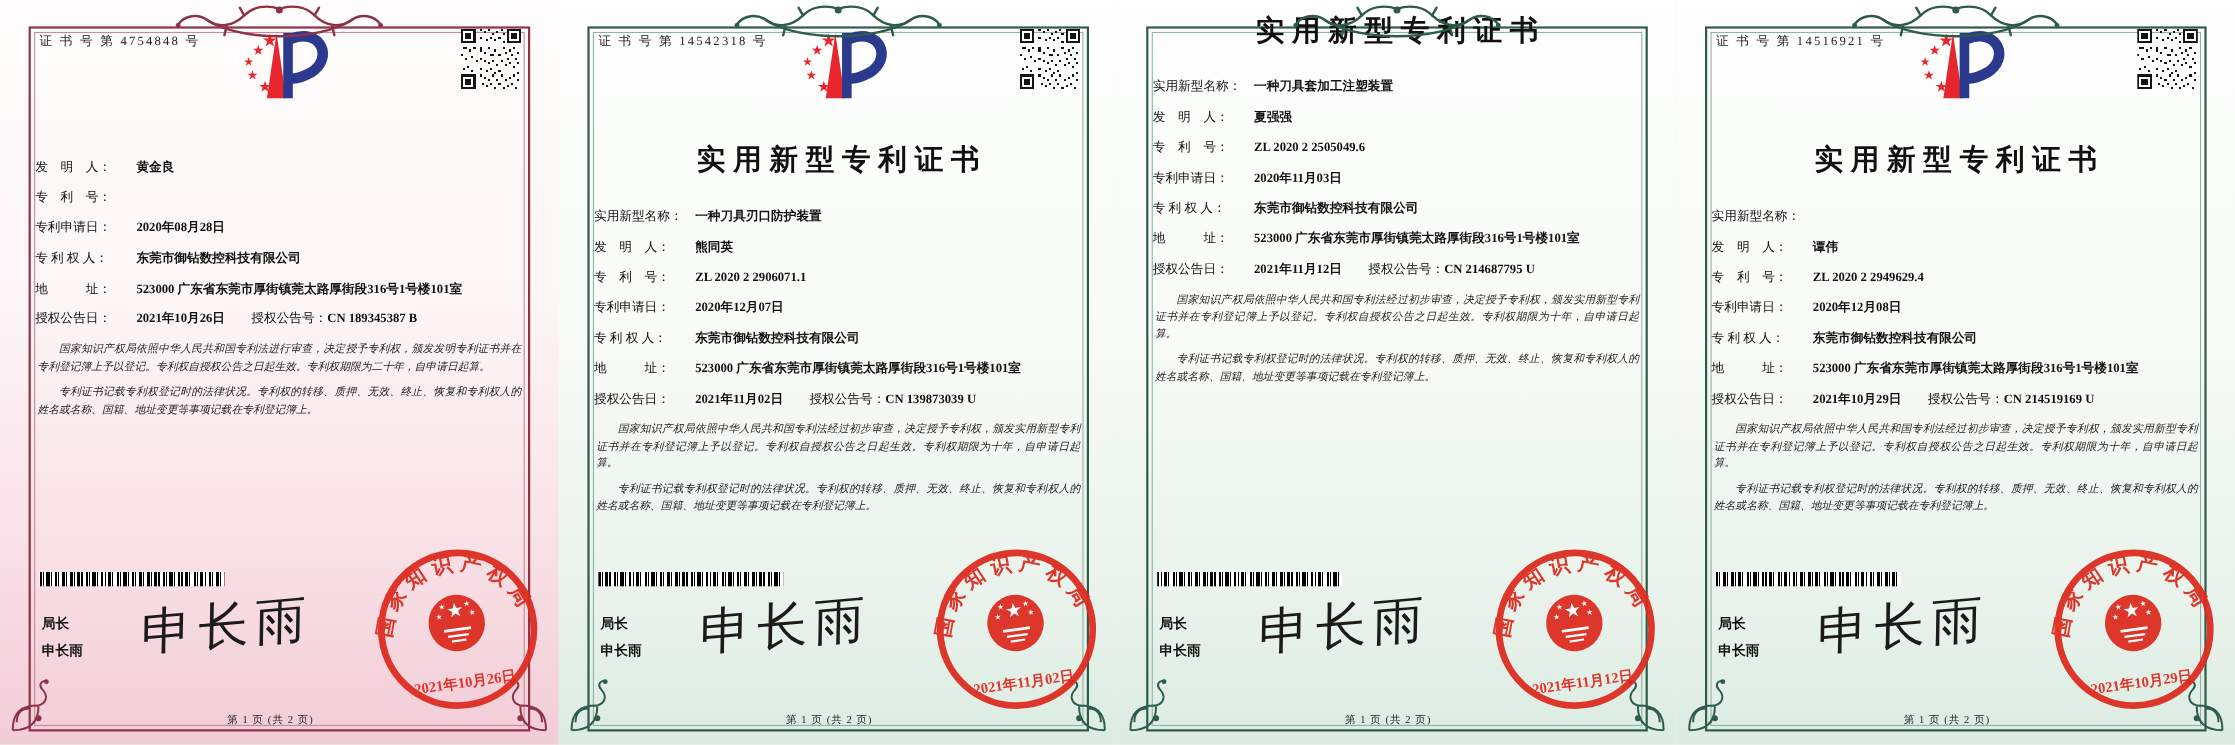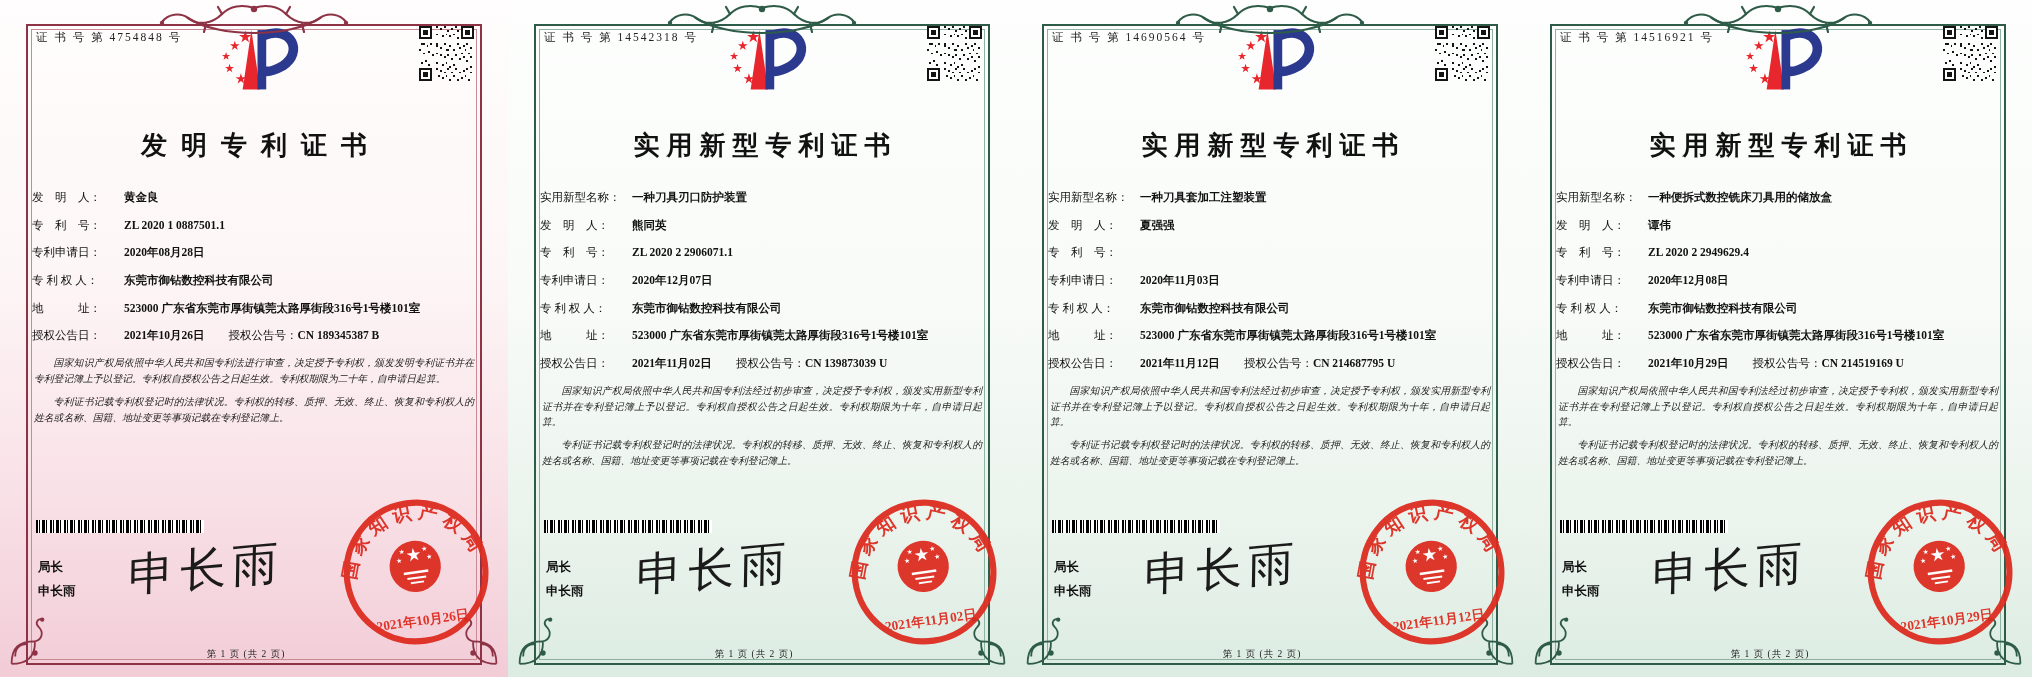--- a/index.html
+++ b/index.html
@@ -129,29 +129,27 @@
     <div class="inner">
       <div class="head">
         <div class="certno">证 书 号 第 4754848 号</div>
         <svg class="logo" viewBox="0 0 110 84">
             <use href="#logo"></use>
           </svg>
         <svg class="qr" viewBox="0 0 29 29" shape-rendering="crispEdges">
             <use href="#qr"></use>
           </svg>
       </div>
-      <h1 class="title">发明专利证书</h1>
       <div class="fields">
         <div class="row">
             <span class="lbl">发　明　人：</span>
             <span class="val">黄金良</span>
           </div>
         <div class="row">
             <span class="lbl">专　利　号：</span>
-            <span class="val">ZL 2020 1 0887501.1</span>
           </div>
         <div class="row">
             <span class="lbl">专利申请日：</span>
             <span class="val">2020年08月28日</span>
           </div>
         <div class="row">
             <span class="lbl">专 利 权 人：</span>
             <span class="val">东莞市御钻数控科技有限公司</span>
           </div>
         <div class="row">
@@ -258,41 +256,33 @@
         <use href="#cornerflourish"></use>
       </svg>
   </section>
 
   <section class="cert t2">
     <svg class="garland" viewBox="0 0 212 40">
         <use href="#garland"></use>
       </svg>
     <div class="frame"></div>
     <div class="inner">
-      <div class="head">
-        <div class="certno">证 书 号 第 14690564 号</div>
-        <svg class="logo" viewBox="0 0 110 84">
-            <use href="#logo"></use>
-          </svg>
-        <svg class="qr" viewBox="0 0 29 29" shape-rendering="crispEdges">
-            <use href="#qr"></use>
-          </svg>
-      </div>
       <h1 class="title">实用新型专利证书</h1>
       <div class="fields">
         <div class="row">
             <span class="lbl">实用新型名称：</span>
             <span class="val">一种刀具套加工注塑装置</span>
           </div>
         <div class="row">
             <span class="lbl">发　明　人：</span>
             <span class="val">夏强强</span>
           </div>
         <div class="row">
             <span class="lbl">专　利　号：</span>
+            <span class="val">ZL 2020 2 2505049.6</span>
           </div>
         <div class="row">
             <span class="lbl">专利申请日：</span>
             <span class="val">2020年11月03日</span>
           </div>
         <div class="row">
             <span class="lbl">专 利 权 人：</span>
             <span class="val">东莞市御钻数控科技有限公司</span>
           </div>
         <div class="row">
@@ -341,21 +331,20 @@
             <use href="#logo"></use>
           </svg>
         <svg class="qr" viewBox="0 0 29 29" shape-rendering="crispEdges">
             <use href="#qr"></use>
           </svg>
       </div>
       <h1 class="title">实用新型专利证书</h1>
       <div class="fields">
         <div class="row">
             <span class="lbl">实用新型名称：</span>
-            <span class="val">一种便拆式数控铣床刀具用的储放盒</span>
           </div>
         <div class="row">
             <span class="lbl">发　明　人：</span>
             <span class="val">谭伟</span>
           </div>
         <div class="row">
             <span class="lbl">专　利　号：</span>
             <span class="val">ZL 2020 2 2949629.4</span>
           </div>
         <div class="row">

